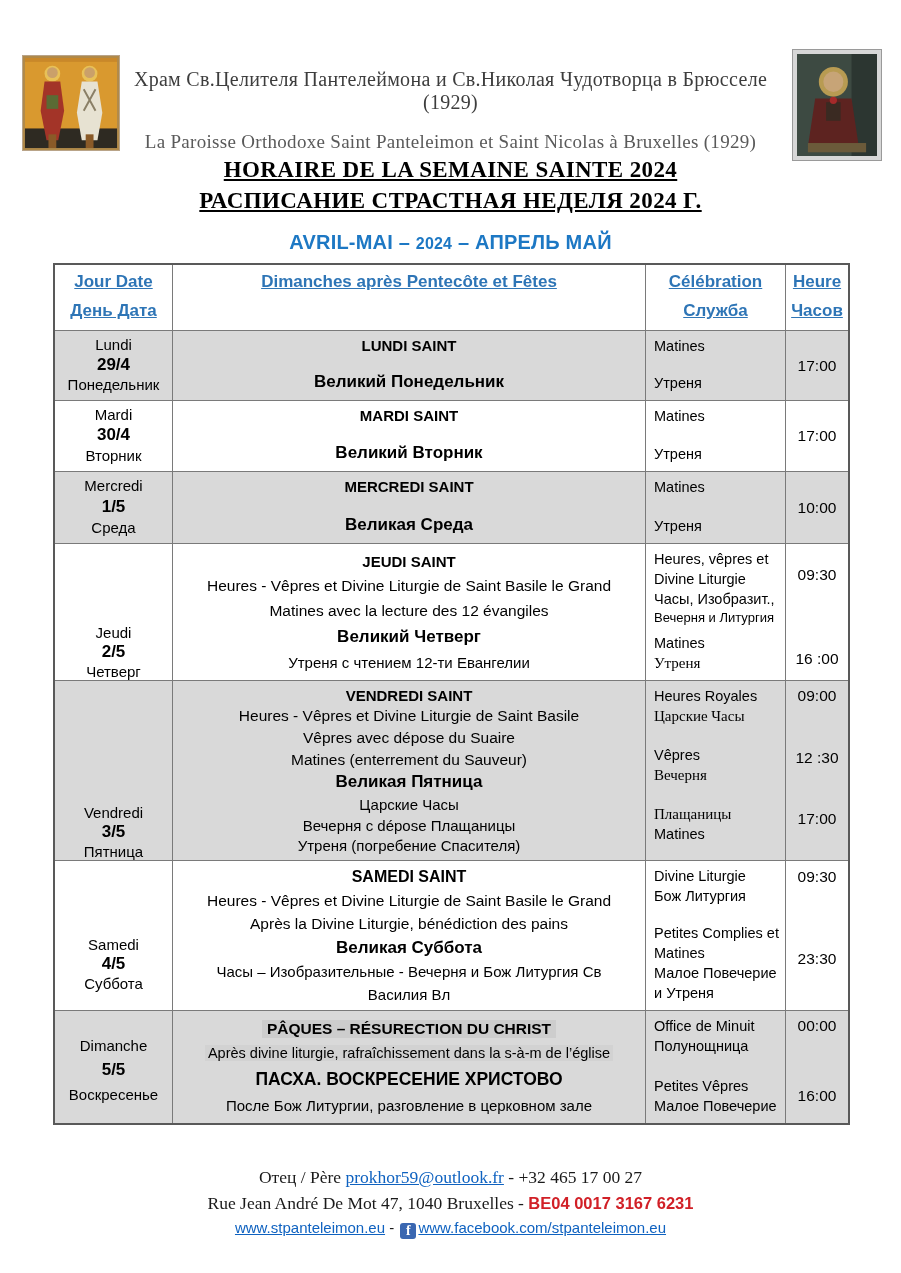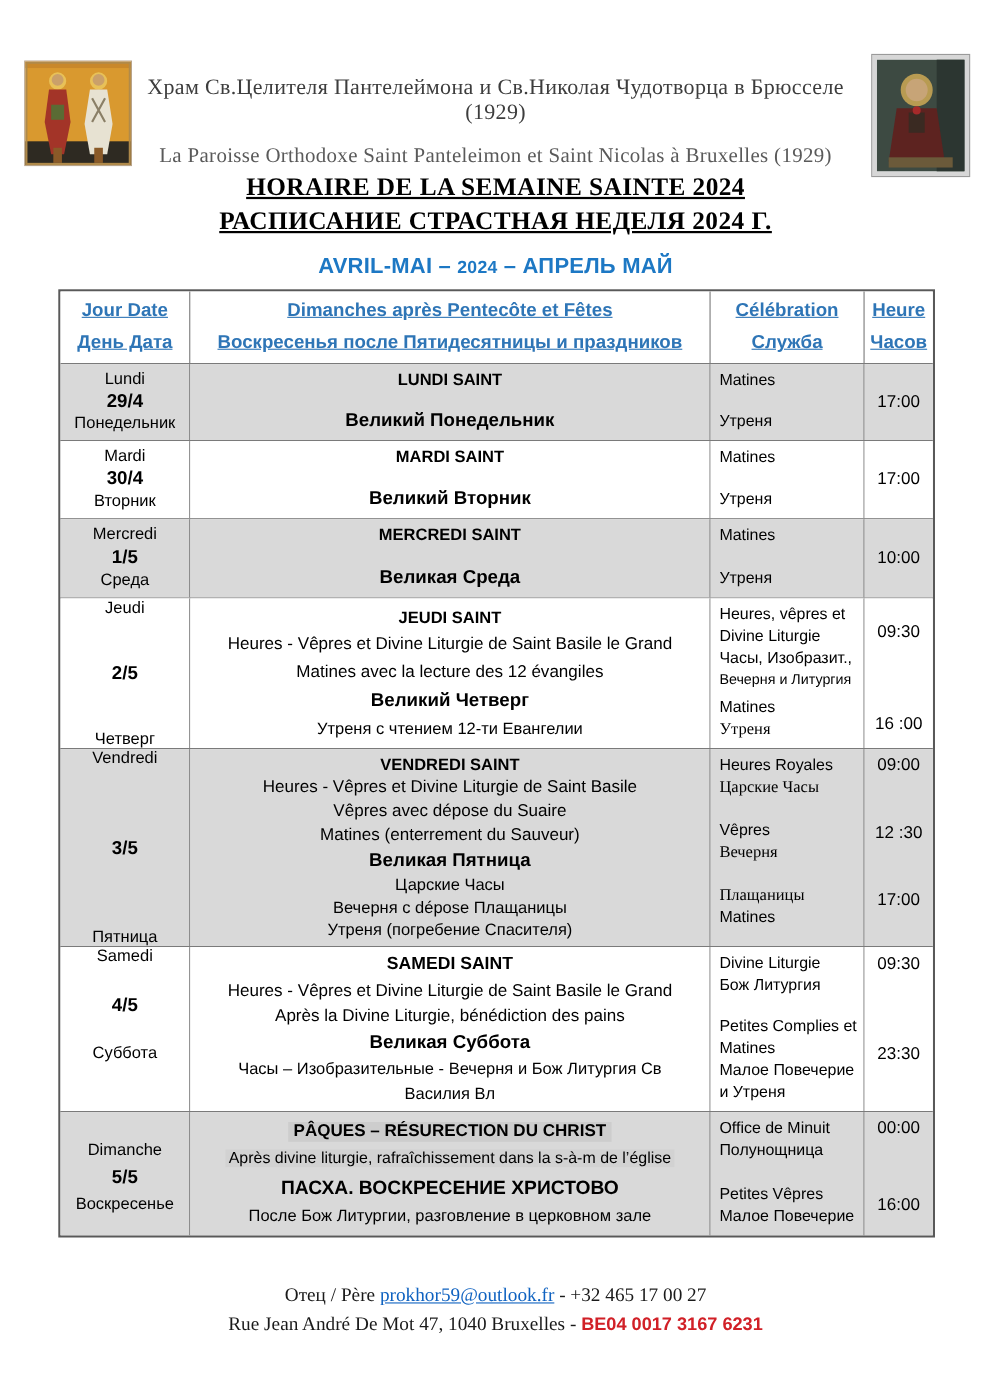--- a/index.html
+++ b/index.html
@@ -43,22 +43,22 @@
   .htxt { color:#2e75b6; font-weight:bold; font-size:17px; text-decoration:underline; white-space:nowrap; }
 
   
   .r0 { height:70px; } .r1 { height:71px; } .r2 { height:72px; }
   .r3 { height:137px; } .r4 { height:180px; } .r5 { height:150px; } .r6 { height:112px; }
 
   
   .c1 { display:flex; flex-direction:column; align-items:center; text-align:center; }
   .c1 .d1 { font-size:15px; } .c1 .d2 { font-size:17px; font-weight:bold; } .c1 .d3 { font-size:15px; }
   .c1-sb { justify-content:space-between; padding:5px 2px 7px; }
-  .c1-c  { justify-content:space-between; gap:23px; }
-  .r5 .c1-c { padding-bottom:44px; }
+  .c1-c  { justify-content:flex-end; gap:1px; }
+  .r5 .c1-c { padding-bottom:18px; }
   .r6 .c1-c { justify-content:center; padding-top:6px; gap:6px; }
 
   
   .c2 { display:flex; flex-direction:column; align-items:center; text-align:center; }
   .c2-sb { justify-content:space-between; padding:6px 4px 8px; }
   .c2-ev { justify-content:space-evenly; padding:2px 4px; }
   .ln-frcaps { font-size:15px; font-weight:bold; }
   .ln-fr { font-size:15.5px; }
   .ln-rutitle { font-size:17px; font-weight:bold; }
   .ln-ru { font-size:15px; }
@@ -148,21 +148,20 @@
 
   <div class="sched">
 
     <div class="trow hrow">
       <div class="tcell hcell">
         <span class="htxt">Jour Date</span>
         <span class="htxt">День Дата</span>
       </div>
       <div class="tcell hcell">
         <span class="htxt">Dimanches après Pentecôte et Fêtes</span>
-        <span class="htxt">Воскресенья после Пятидесятницы и праздников</span>
       </div>
       <div class="tcell hcell">
         <span class="htxt">Célébration</span>
         <span class="htxt">Служба</span>
       </div>
       <div class="tcell hcell">
         <span class="htxt">Heure</span>
         <span class="htxt">Часов</span>
       </div>
     </div>
@@ -354,15 +353,18 @@
 
   </div>
 
   <div class="footer">
     <div class="frow">
       <span>Отец / Père </span><a class="lnk">prokhor59@outlook.fr</a><span> - +32 465 17 00 27</span>
     </div>
     <div class="frow">
       <span>Rue Jean André De Mot 47, 1040 Bruxelles - </span><span class="iban">BE04 0017 3167 6231</span>
     </div>
+    <div class="frow weblinks">
+      <a class="lnk">www.stpanteleimon.eu</a><span> - </span><span class="fb-badge">f</span><a class="lnk">www.facebook.com/stpanteleimon.eu</a>
+    </div>
   </div>
 
 </div>
 
 </body></html>

